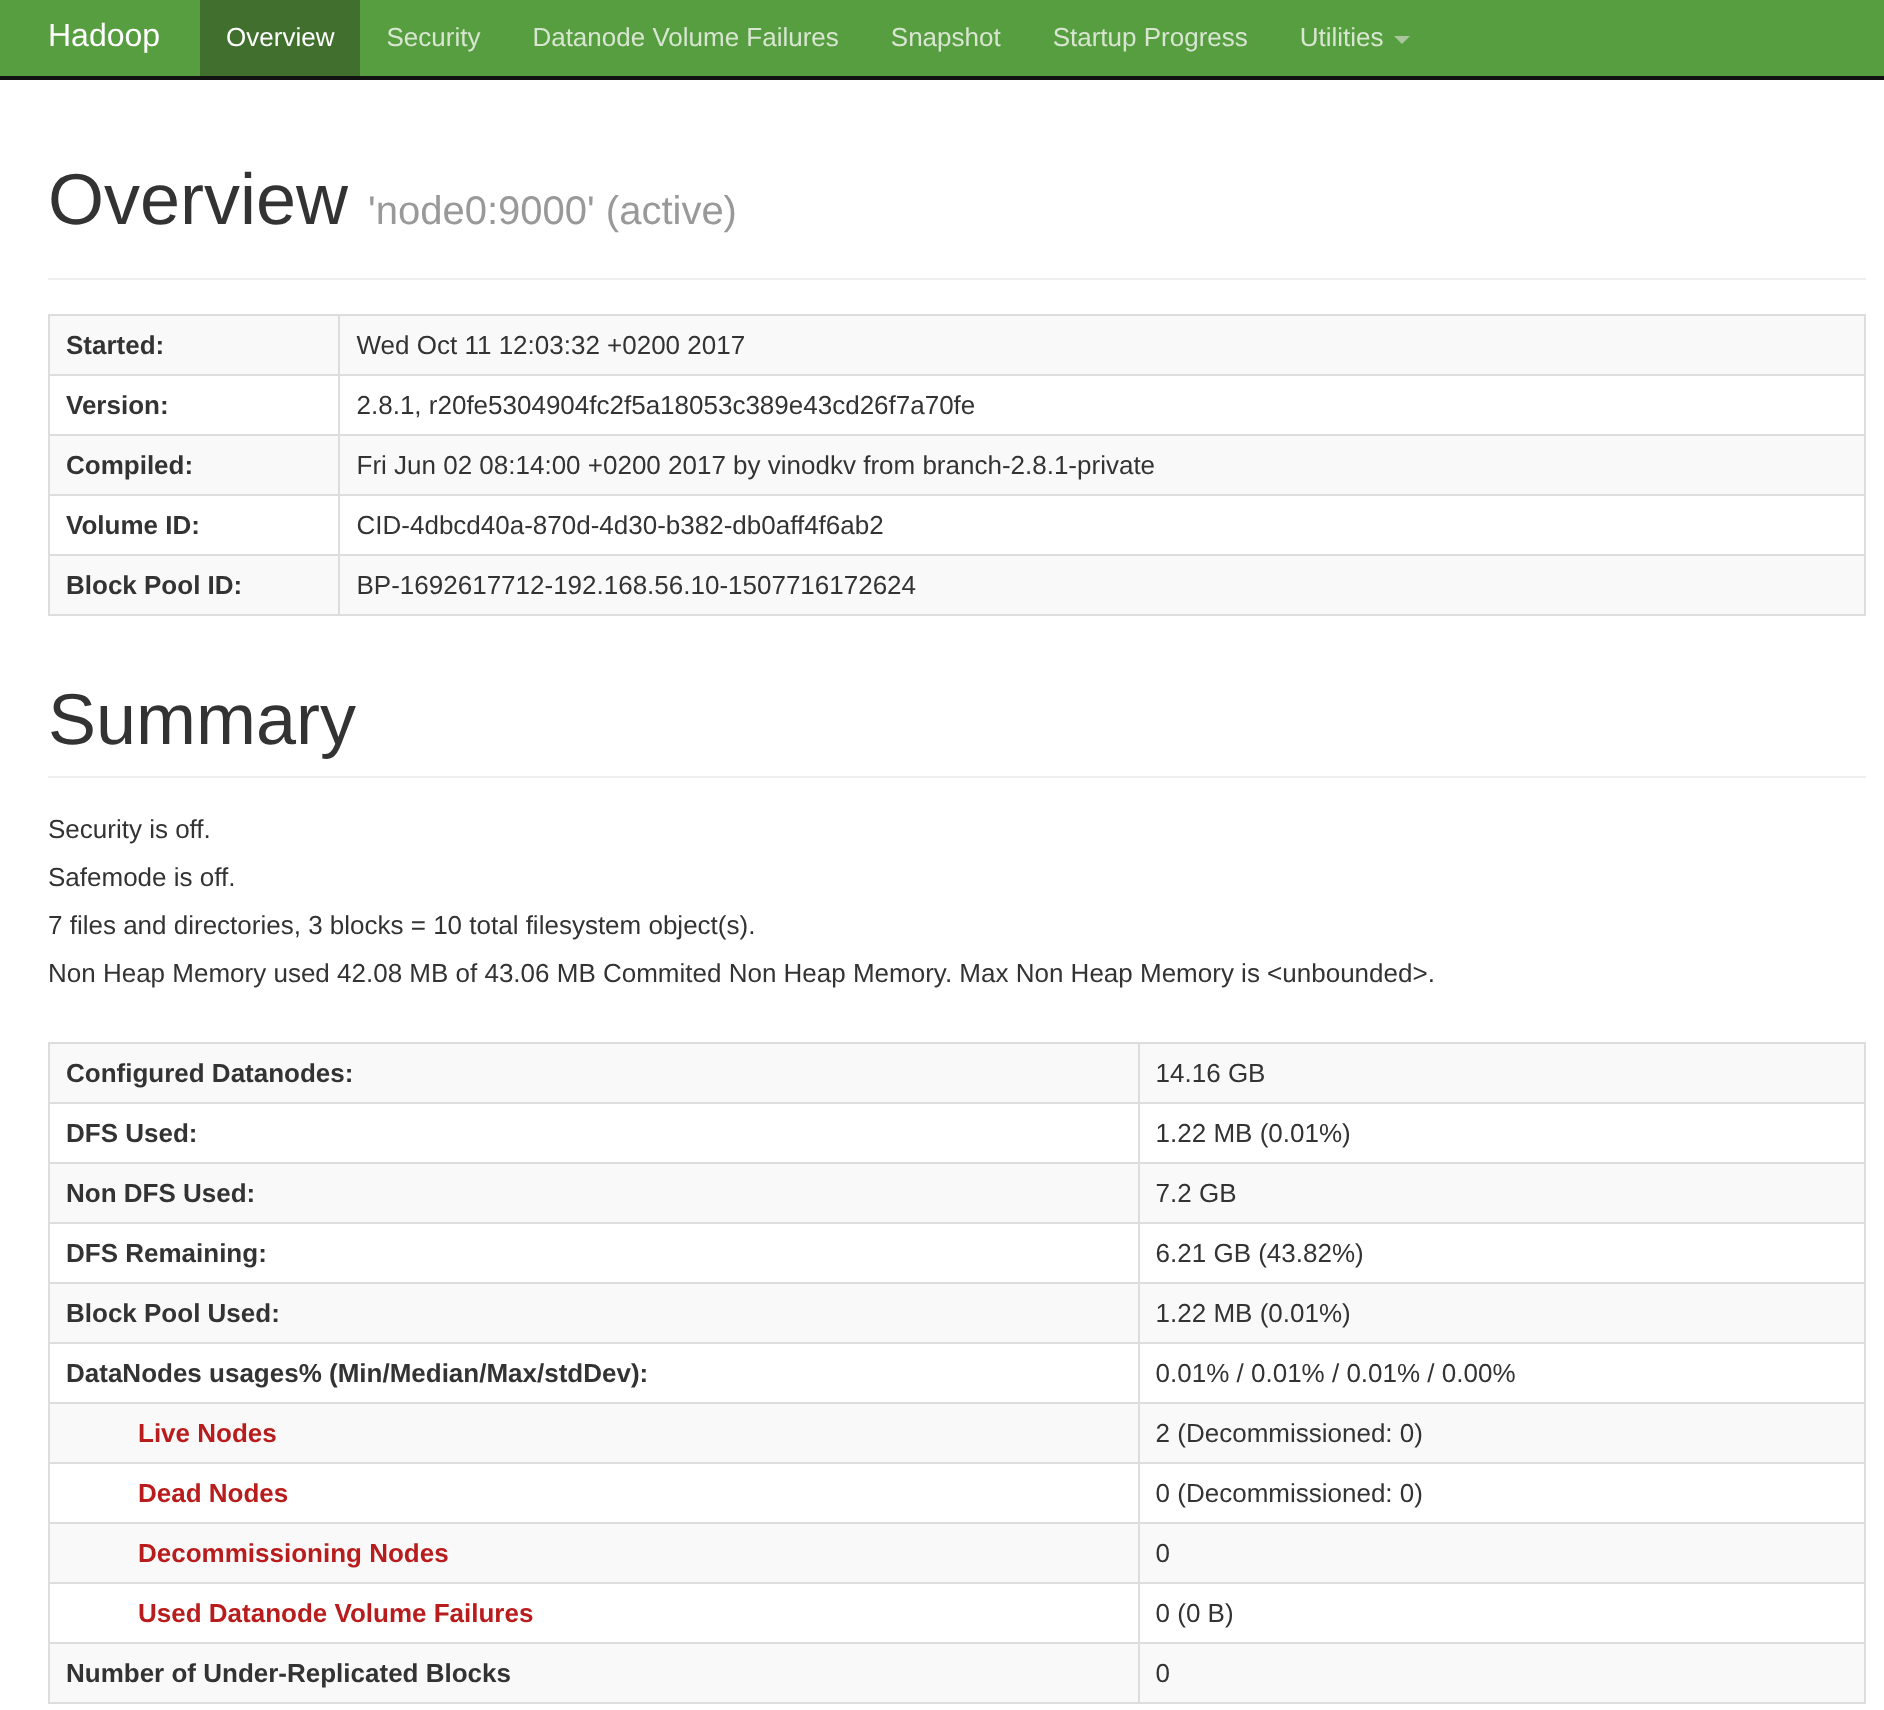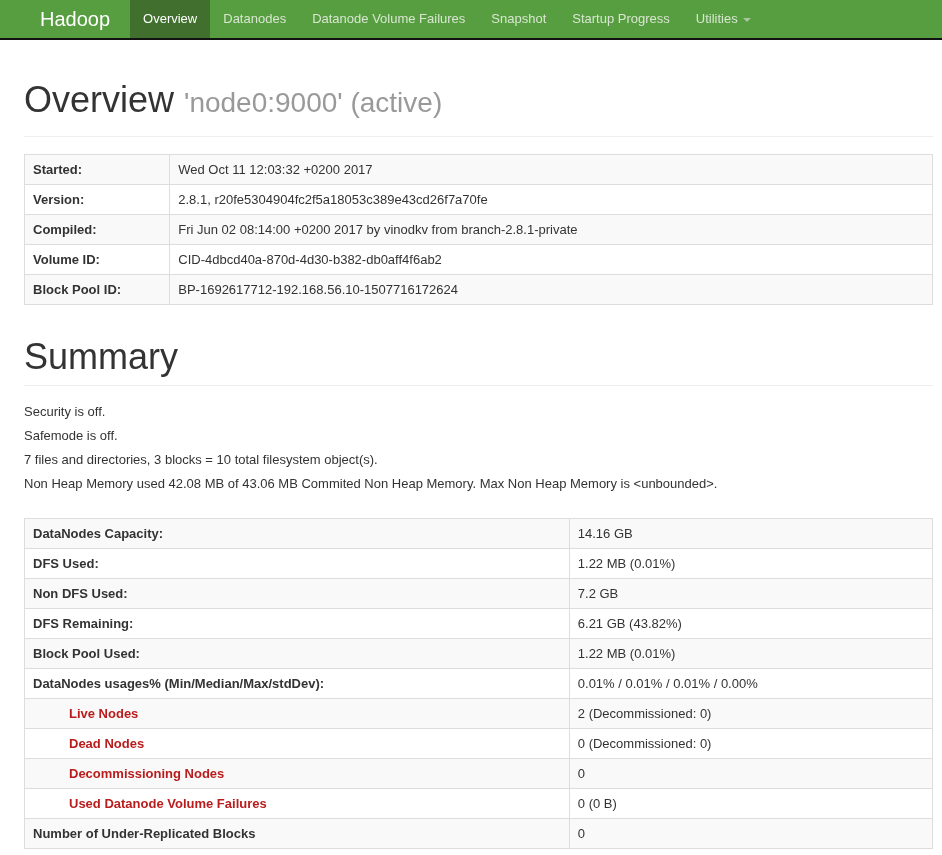--- a/index.html
+++ b/index.html
@@ -11,22 +11,22 @@
     font-size: 13px;
   }
 
   
   .navbar {
     height: 40px; background: #579E40;
     border-bottom: 2px solid #121212;
     display: flex; align-items: stretch;
   }
   .navbar .brand {
-    color: #fff; font-size: 20px; line-height: 38px;
-    padding: 0 20px 0 24px; text-decoration: none; white-space: nowrap; margin-left: 16px;
+    color: #fff; font-size: 16px; line-height: 38px;
+    padding: 0 20px 0 24px; text-decoration: none; white-space: nowrap;
   }
   .navbar ul {
     list-style: none; margin: 0; padding: 0;
     display: flex; align-items: stretch;
   }
   .navbar li { display: block; }
   .navbar li a {
     display: block; padding: 0 13px; line-height: 38px;
     color: #D8E6D1; font-size: 13px; text-decoration: none; white-space: nowrap;
   }
@@ -35,21 +35,21 @@
     display: inline-block; width: 0; height: 0; margin-left: 5px;
     border-left: 4px solid transparent; border-right: 4px solid transparent;
     border-top: 4px solid #A9C69D; vertical-align: middle;
   }
 
   
   .page { padding: 0 9px 0 24px; }
   h1 { font-size: 36px; font-weight: 400; line-height: 40px; color: #333; }
   .h-overview { margin: 40px 0 13px; }
   .h-summary  { margin: 32px 0 8px; }
-  h1 .subtitle { font-size: 28px; color: #999; font-weight: 400; }
+  h1 .subtitle { font-size: 20px; color: #999; font-weight: 400; }
   hr { border: 0; border-top: 1px solid #eee; margin: 0 0 17px; height: 0; }
 
   p.info-line { margin: 0 0 7px; line-height: 17px; color: #333; }
   .paragraphs { margin-bottom: 26px; }
 
   
   table.kv {
     width: 100%; border-collapse: collapse;
     border: 1px solid #ddd; margin: 0;
   }
@@ -68,21 +68,21 @@
 
 <nav class="navbar">
   <a class="brand" href="#">Hadoop</a>
   <ul>
 
       <li class="active">
         <a href="#"><span>Overview</span></a>
       </li>
 
       <li>
-        <a href="#"><span>Datanodes</span></a>
+        <a href="#"><span>Security</span></a>
       </li>
 
       <li>
         <a href="#"><span>Datanode Volume Failures</span></a>
       </li>
 
       <li>
         <a href="#"><span>Snapshot</span></a>
       </li>
 
@@ -145,21 +145,21 @@
 
       <p class="info-line">Non Heap Memory used 42.08 MB of 43.06 MB Commited Non Heap Memory. Max Non Heap Memory is &lt;unbounded&gt;.</p>
     </div>
 
   <table class="kv summary-table">
     <tbody>
 
         <tr>
           <th>
             
-            <span>DataNodes Capacity:</span>
+            <span>Configured Datanodes:</span>
           </th>
           <td>14.16 GB</td>
         </tr>
 
         <tr>
           <th>
             
             <span>DFS Used:</span>
           </th>
           <td>1.22 MB (0.01%)</td>

